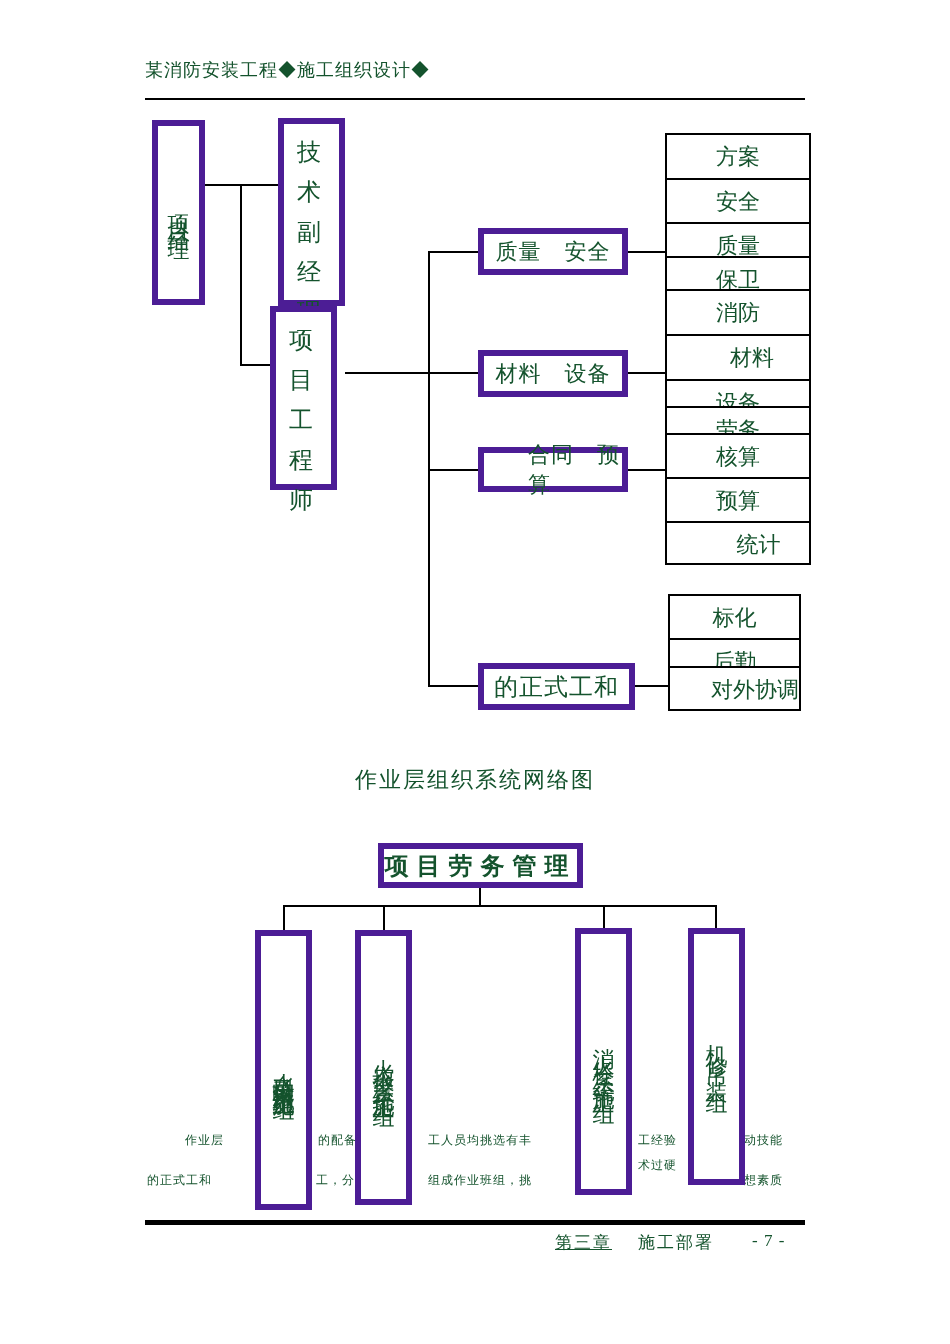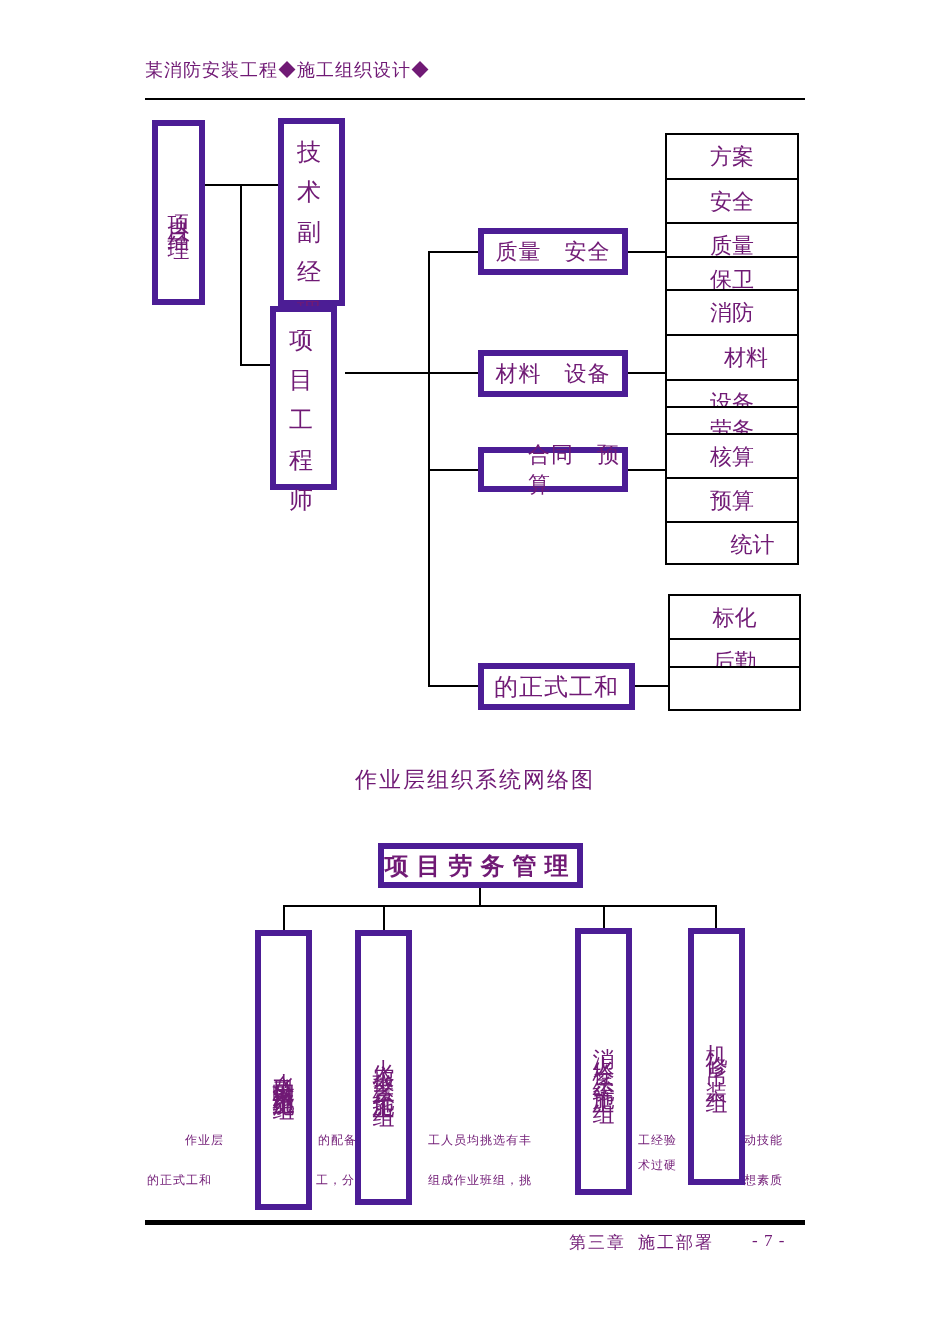--- a/index.html
+++ b/index.html
@@ -1,18 +1,18 @@
 <!DOCTYPE html>
 <html><head>
 <meta charset="utf-8">
 <style>
   html,body{margin:0;padding:0;background:#ffffff;}
   .page{
     position:relative;width:950px;height:1344px;background:#fff;
-    font-family:"Liberation Serif", serif;color:#701a75;overflow:hidden;
+    font-family:"Liberation Serif", serif;color:#14532d;overflow:hidden;
   }
   .abs{position:absolute;}
   .hline{position:absolute;background:#000;height:2px;z-index:1;}
   .vline{position:absolute;background:#000;width:2px;z-index:1;}
   .box{
     position:absolute;border:6px solid #4c1d95;background:#fff;box-sizing:border-box;
     display:flex;align-items:center;justify-content:center;z-index:2;
   }
   .vbox{
     writing-mode:vertical-rl;text-orientation:upright;
@@ -69,37 +69,38 @@
   </div>
 
   <div class="box hbox" style="left:478px;top:228px;width:150px;height:47px;">质量　安全</div>
 
   <div class="box hbox" style="left:478px;top:350px;width:150px;height:47px;">材料　设备</div>
 
   <div class="box hbox" style="left:478px;top:447px;width:150px;height:45px;padding-left:44px;">合同　预算</div>
 
   <div class="box hbox" style="left:478px;top:663px;width:157px;height:47px;font-size:24px;">的正式工和</div>
 
-  <div class="stackcol" style="left:665px;top:133px;width:134px;height:432px;">
+  <div class="stackcol" style="left:665px;top:133px;width:146px;height:432px;">
     <div class="srow" style="height:45px;">方案</div>
     <div class="srow" style="height:44px;">安全</div>
     <div class="srow" style="height:34px;">质量</div>
     <div class="srow" style="height:33px;">保卫</div>
     <div class="srow" style="height:45px;">消防</div>
     <div class="srow" style="height:45px;padding-left:28px;">材料</div>
     <div class="srow" style="height:27px;">设备</div>
     <div class="srow" style="height:27px;">劳务</div>
     <div class="srow" style="height:44px;">核算</div>
     <div class="srow" style="height:44px;">预算</div>
     <div class="srow last" style="height:44px;">统计</div>
   </div>
 
   <div class="stackcol" style="left:668px;top:594px;width:133px;height:117px;">
     <div class="srow" style="height:44px;">标化</div>
     <div class="srow" style="height:28px;">后勤</div>
+    <div class="srow last" style="height:45px;">对外协调</div>
   </div>
 
   <div class="caption">作业层组织系统网络图</div>
 
   <div class="vline" style="left:479px;top:888px;height:17px;"></div>
   <div class="hline" style="left:283px;top:905px;width:433px;"></div>
   <div class="vline" style="left:283px;top:905px;height:25px;"></div>
   <div class="vline" style="left:383px;top:905px;height:25px;"></div>
   <div class="vline" style="left:603px;top:905px;height:23px;"></div>
   <div class="vline" style="left:715px;top:905px;height:23px;"></div>
@@ -120,17 +121,17 @@
   <span class="pseg" style="left:638px;top:1132px;">工经验</span>
   <span class="pseg" style="left:744px;top:1132px;">动技能</span>
 
   <span class="pseg" style="left:147px;top:1172px;">的正式工和</span>
   <span class="pseg" style="left:316px;top:1172px;">工，分</span>
   <span class="pseg" style="left:428px;top:1172px;">组成作业班组，挑</span>
   <span class="pseg" style="left:638px;top:1157px;">术过硬</span>
   <span class="pseg" style="left:744px;top:1172px;">想素质</span>
 
   <div class="abs" style="left:145px;top:1220px;width:660px;height:5px;background:#000;"></div>
-  <span class="footer-text" style="left:569px;">第三章</span>
+  <span class="footer-text" style="left:555px;text-decoration:underline;">第三章</span>
   <span class="footer-text" style="left:638px;">施工部署</span>
   <span class="footer-text" style="left:752px;letter-spacing:1px;">- 7 -</span>
 
 </div>
 
 </body></html>

